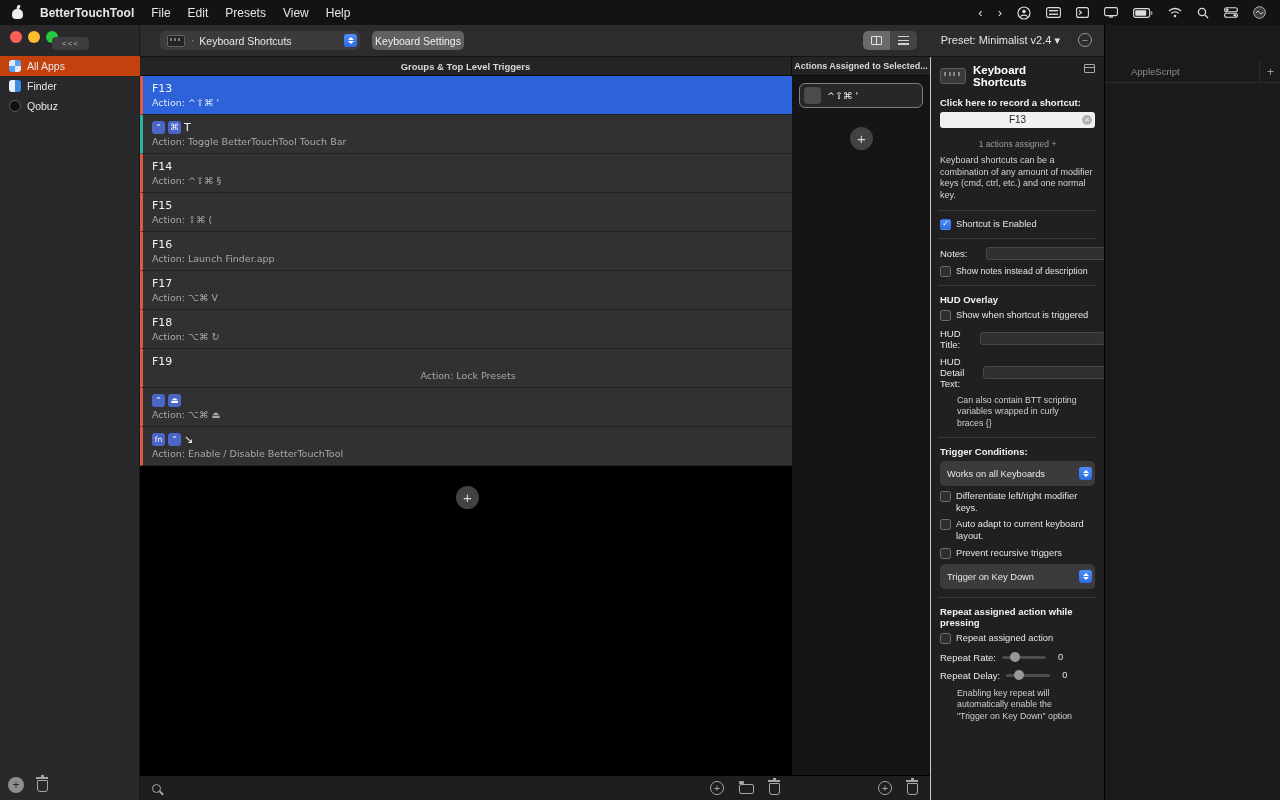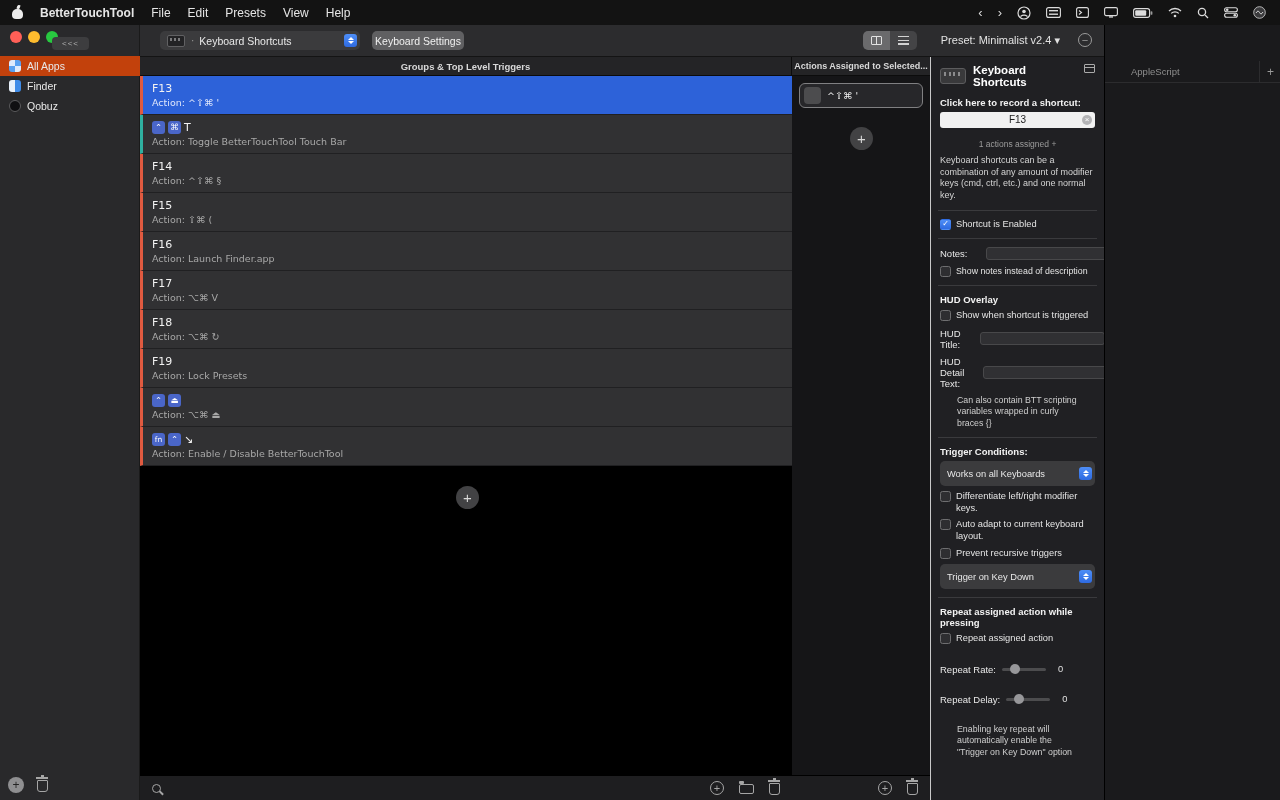--- a/index.html
+++ b/index.html
@@ -107,21 +107,21 @@
 .chk-row{display:flex;align-items:flex-start;gap:5px;margin:5px 0}
 .cb{width:11px;height:11px;border-radius:2.5px;background:#2e2e31;border:1px solid #6e6e70;flex:none;display:flex;align-items:center;justify-content:center;font-size:8px;color:#fff;line-height:1}
 .cb.checked{background:linear-gradient(#4e8ef7,#2e6ae0);border-color:transparent}
 .cb-label{color:#e4e4e4;font-size:9.3px;line-height:1.25}
 .inline-row{display:flex;align-items:center;gap:19px;margin:6px 0}
 .mini-input{flex:1;height:13px;background:#303033;border:1px solid #48484a;border-radius:3px;color:#ddd;font-size:9px;padding:0 3px;outline:none}
 .smiley{color:#f6c945;font-size:12px;line-height:1;font-family:"DejaVu Sans",sans-serif}
 .hint{color:#cfcfcf;font-size:8.8px;line-height:1.3;margin:4px 17px}
 .popup.full{height:25px;margin:4px 0 0}
 .popup.full .popup-label{font-size:9.3px}
-.slider-row{display:flex;align-items:center;gap:6px;margin:19px 0}
+.slider-row{display:flex;align-items:center;gap:6px;margin:7px 0}
 .slider{position:relative;width:44px;height:3px;background:#4c4c4e;border-radius:2px}
 .knob{position:absolute;left:8px;top:-4px;width:10px;height:10px;border-radius:50%;background:#97979a}
 .slider-val{color:#e0e0e0;font-size:9.3px;margin-left:6px}
 
 
 #right-panel{position:absolute;left:1104px;top:25px;width:176px;height:775px;background:#1a1a1c;border-left:1px solid #000}
 .rp-tabs{position:absolute;left:0;top:36px;width:176px;height:22px;border-bottom:1px solid #2c2c2e;display:flex;align-items:center}
 .rp-tab{color:#8e8e8e;font-size:9.5px;margin-left:26px}
 .rp-add{margin-left:auto;width:22px;height:22px;border-left:1px solid #2c2c2e;color:#9a9a9a;display:flex;align-items:center;justify-content:center;font-size:12px}
 </style>
@@ -294,21 +294,21 @@
         <span class="trow-name">F17</span>
       </div>
     <div class="trow-action">Action: ⌥⌘ V</div>
   </div>
   <div class="trow" style="border-left-color: rgb(224, 90, 64);">
     <div class="trow-title">
         <span class="trow-name">F18</span>
       </div>
     <div class="trow-action">Action: ⌥⌘ ↻</div>
   </div>
-  <div class="trow" style="border-left-color: rgb(224, 90, 64);">
+  <div class="trow" style="border-left-color: rgb(224, 90, 64); text-align: center;">
     <div class="trow-title">
         <span class="trow-name">F19</span>
       </div>
     <div class="trow-action">Action: Lock Presets</div>
   </div>
   <div class="trow" style="border-left-color: rgb(224, 90, 64);">
     <div class="trow-title">
       <span class="badge">⌃</span>
       <span class="badge">⏏</span>
       <span class="trow-name"></span>

